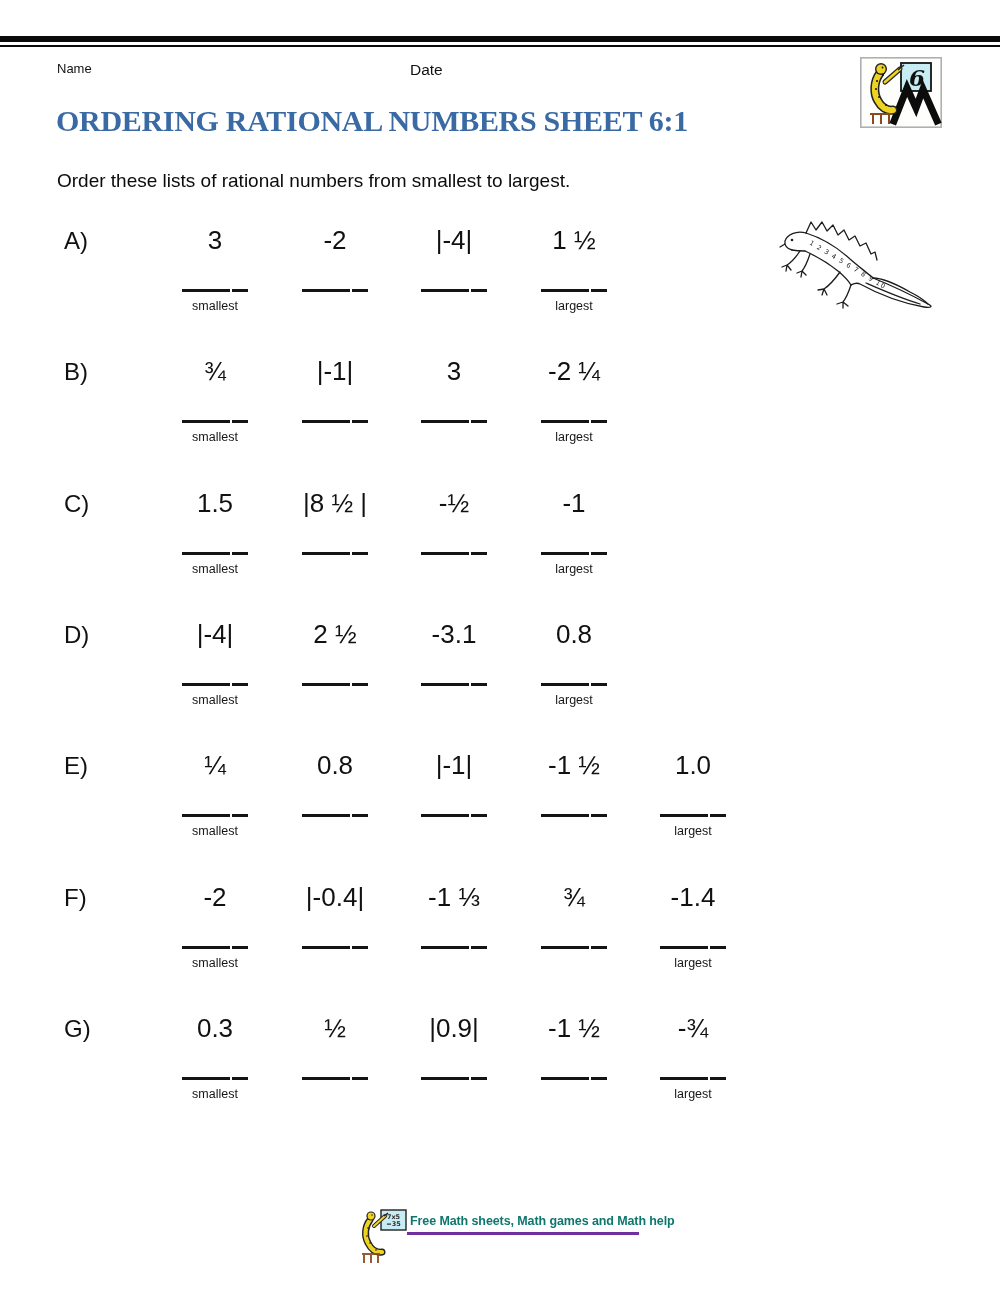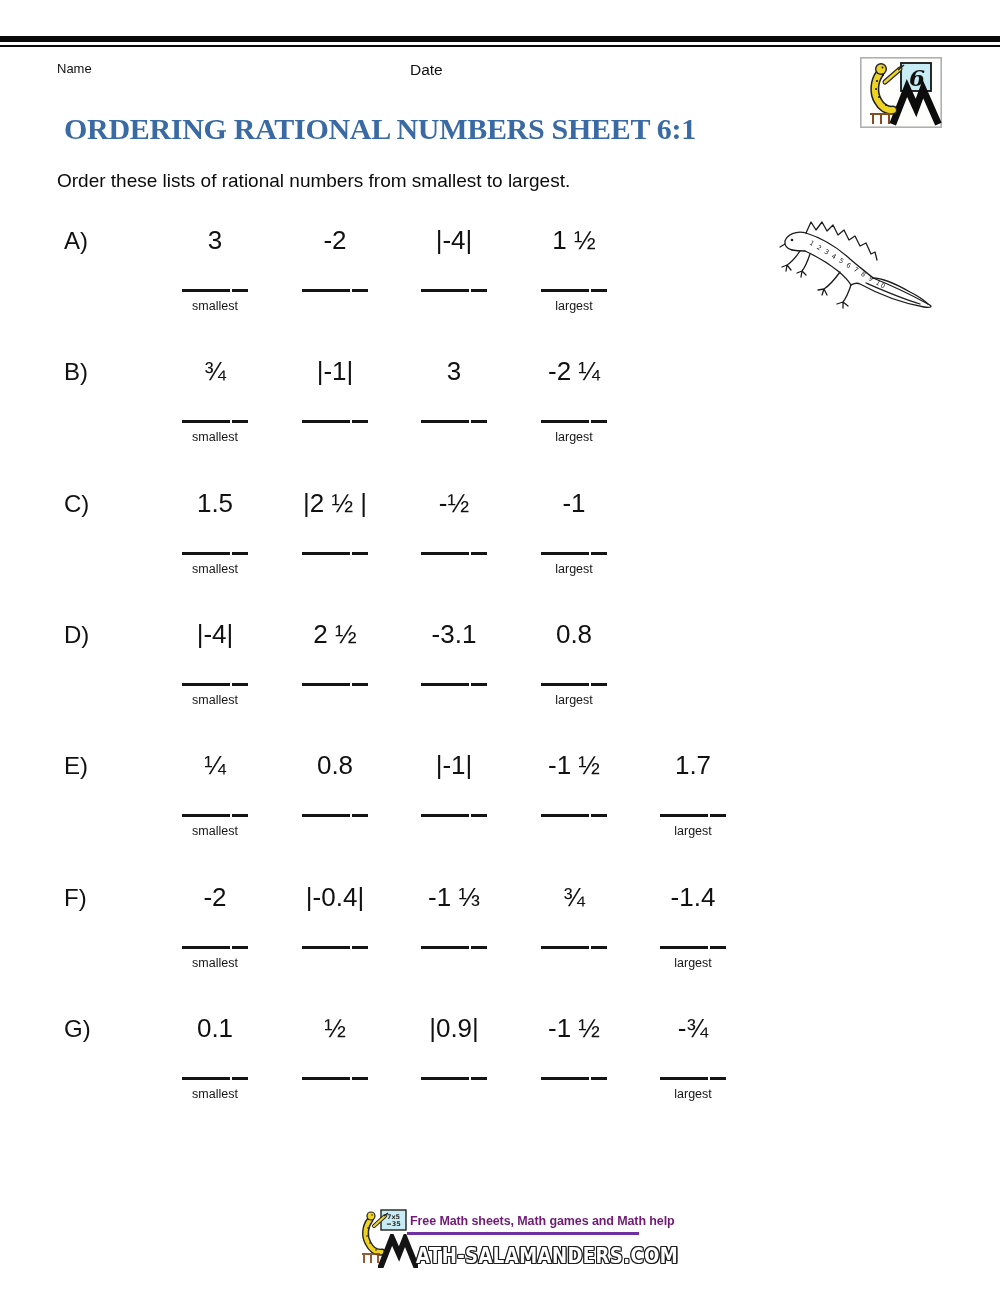--- a/index.html
+++ b/index.html
@@ -9,37 +9,37 @@
   }
   .abs{position:absolute;}
   
   #topbar-thick{left:0;top:36px;width:1000px;height:6px;background:#0a0a0a;}
   #topbar-thin{left:0;top:45px;width:1000px;height:2px;background:#0a0a0a;}
   
   #name-label{left:57px;top:61px;font-size:13px;}
   #date-label{left:410px;top:61px;font-size:15.5px;}
   #grade-logo{left:860px;top:57px;}
   #page-title{
-    left:56px;top:104px;margin:8px;font-family:"Liberation Serif", serif;
+    left:56px;top:104px;margin:0;font-family:"Liberation Serif", serif;
     font-size:30px;font-weight:600;letter-spacing:-0.3px;color:var(--title-blue,#3a6aa4);
     white-space:nowrap;
   }
   #instruction{left:57px;top:170px;margin:0;font-size:19px;color:#0c0c0c;white-space:nowrap;}
   #newt{left:778px;top:210px;}
   
   .prow{position:absolute;left:0;width:780px;height:112px;}
   .prow .rlabel{position:absolute;left:64px;top:12px;font-size:24px;line-height:28px;}
   .prow .val{position:absolute;top:10px;width:120px;text-align:center;font-size:26px;line-height:30px;white-space:nowrap;}
   .prow .blank{position:absolute;top:74px;width:66px;height:3px;background:#141414;}
   .prow .blank .notch{position:absolute;left:48px;top:0;width:2px;height:3px;background:#fff;}
   .prow .mlabel{position:absolute;top:84px;width:120px;text-align:center;font-size:12.5px;color:#161616;}
   
   #footer{left:356px;top:1206px;width:310px;height:64px;}
   #footer-salamander{position:absolute;left:0;top:2px;}
-  #footer-tagline{position:absolute;left:54px;top:8px;font-size:12.5px;font-weight:bold;color:#701a75;white-space:nowrap;letter-spacing:-0.1px;text-align:center;}
+  #footer-tagline{position:absolute;left:54px;top:8px;font-size:12.5px;font-weight:bold;color:#0f766e;white-space:nowrap;letter-spacing:-0.1px;text-align:center;}
   #footer-rule{position:absolute;left:51px;top:26px;width:232px;height:3px;background:var(--purple,#7030a0);}
   #footer-wordmark{position:absolute;left:22px;top:28px;display:flex;align-items:flex-end;}
   #footer-wordmark-text{
     font-family:"DejaVu Sans", sans-serif;font-weight:bold;font-size:22px;line-height:1.1;
     color:#fff;letter-spacing:0.5px;white-space:nowrap;margin-left:-2px;
     text-shadow:-1.3px -1.3px 0 #1d1d1d, 1.3px -1.3px 0 #1d1d1d, -1.3px 1.3px 0 #1d1d1d,
                  1.3px 1.3px 0 #1d1d1d, 0 1.3px 0 #1d1d1d, 0 -1.3px 0 #1d1d1d,
                  1.3px 0 0 #1d1d1d, -1.3px 0 0 #1d1d1d;
     transform:scaleX(0.82);transform-origin:left bottom;
   }
@@ -152,21 +152,21 @@
       </div>
       <span class="mlabel" style="left: 514px;">largest</span>
     </div>
     <div class="prow" style="top: 478px;">
       <span class="rlabel">C)</span>
       <span class="val" style="left: 155px;">1.5</span>
       <div class="blank" style="left: 182px;">
         <span class="notch"></span>
       </div>
       <span class="mlabel" style="left: 155px;">smallest</span>
-      <span class="val" style="left: 275px;">|2 ½ |</span>
+      <span class="val" style="left: 275px;">|8 ½ |</span>
       <div class="blank" style="left: 302px;">
         <span class="notch"></span>
       </div>
       <span class="val" style="left: 394px;">-½</span>
       <div class="blank" style="left: 421px;">
         <span class="notch"></span>
       </div>
       <span class="val" style="left: 514px;">-1</span>
       <div class="blank" style="left: 541px;">
         <span class="notch"></span>
@@ -206,21 +206,21 @@
         <span class="notch"></span>
       </div>
       <span class="val" style="left: 394px;">|-1|</span>
       <div class="blank" style="left: 421px;">
         <span class="notch"></span>
       </div>
       <span class="val" style="left: 514px;">-1 ½</span>
       <div class="blank" style="left: 541px;">
         <span class="notch"></span>
       </div>
-      <span class="val" style="left: 633px;">1.7</span>
+      <span class="val" style="left: 633px;">1.0</span>
       <div class="blank" style="left: 660px;">
         <span class="notch"></span>
       </div>
       <span class="mlabel" style="left: 633px;">largest</span>
     </div>
     <div class="prow" style="top: 872px;">
       <span class="rlabel">F)</span>
       <span class="val" style="left: 155px;">-2</span>
       <div class="blank" style="left: 182px;">
         <span class="notch"></span>
@@ -239,21 +239,21 @@
         <span class="notch"></span>
       </div>
       <span class="val" style="left: 633px;">-1.4</span>
       <div class="blank" style="left: 660px;">
         <span class="notch"></span>
       </div>
       <span class="mlabel" style="left: 633px;">largest</span>
     </div>
     <div class="prow" style="top: 1003px;">
       <span class="rlabel">G)</span>
-      <span class="val" style="left: 155px;">0.1</span>
+      <span class="val" style="left: 155px;">0.3</span>
       <div class="blank" style="left: 182px;">
         <span class="notch"></span>
       </div>
       <span class="mlabel" style="left: 155px;">smallest</span>
       <span class="val" style="left: 275px;">½</span>
       <div class="blank" style="left: 302px;">
         <span class="notch"></span>
       </div>
       <span class="val" style="left: 394px;">|0.9|</span>
       <div class="blank" style="left: 421px;">
@@ -292,19 +292,13 @@
     </g>
     <g stroke="#8a4a1f" stroke-width="1.8">
       <path d="M8,47 L8,55"></path>
         <path d="M15,47 L15,55"></path>
         <path d="M22,47 L22,55"></path>
         <path d="M6,46 L24,46"></path>
     </g>
   </svg>
   <span id="footer-tagline">Free Math sheets, Math games and Math help</span>
   <div id="footer-rule"></div>
-  <div id="footer-wordmark">
-    <svg width="40" height="34" viewBox="0 0 40 34">
-      <path d="M3,32 L14,4 L21,20 L27,5 L38,32" fill="none" stroke="#141414" stroke-width="6" stroke-linecap="square"></path>
-    </svg>
-    <span id="footer-wordmark-text">ATH-SALAMANDERS.COM</span>
-  </div>
 </div>
 
 </body></html>

